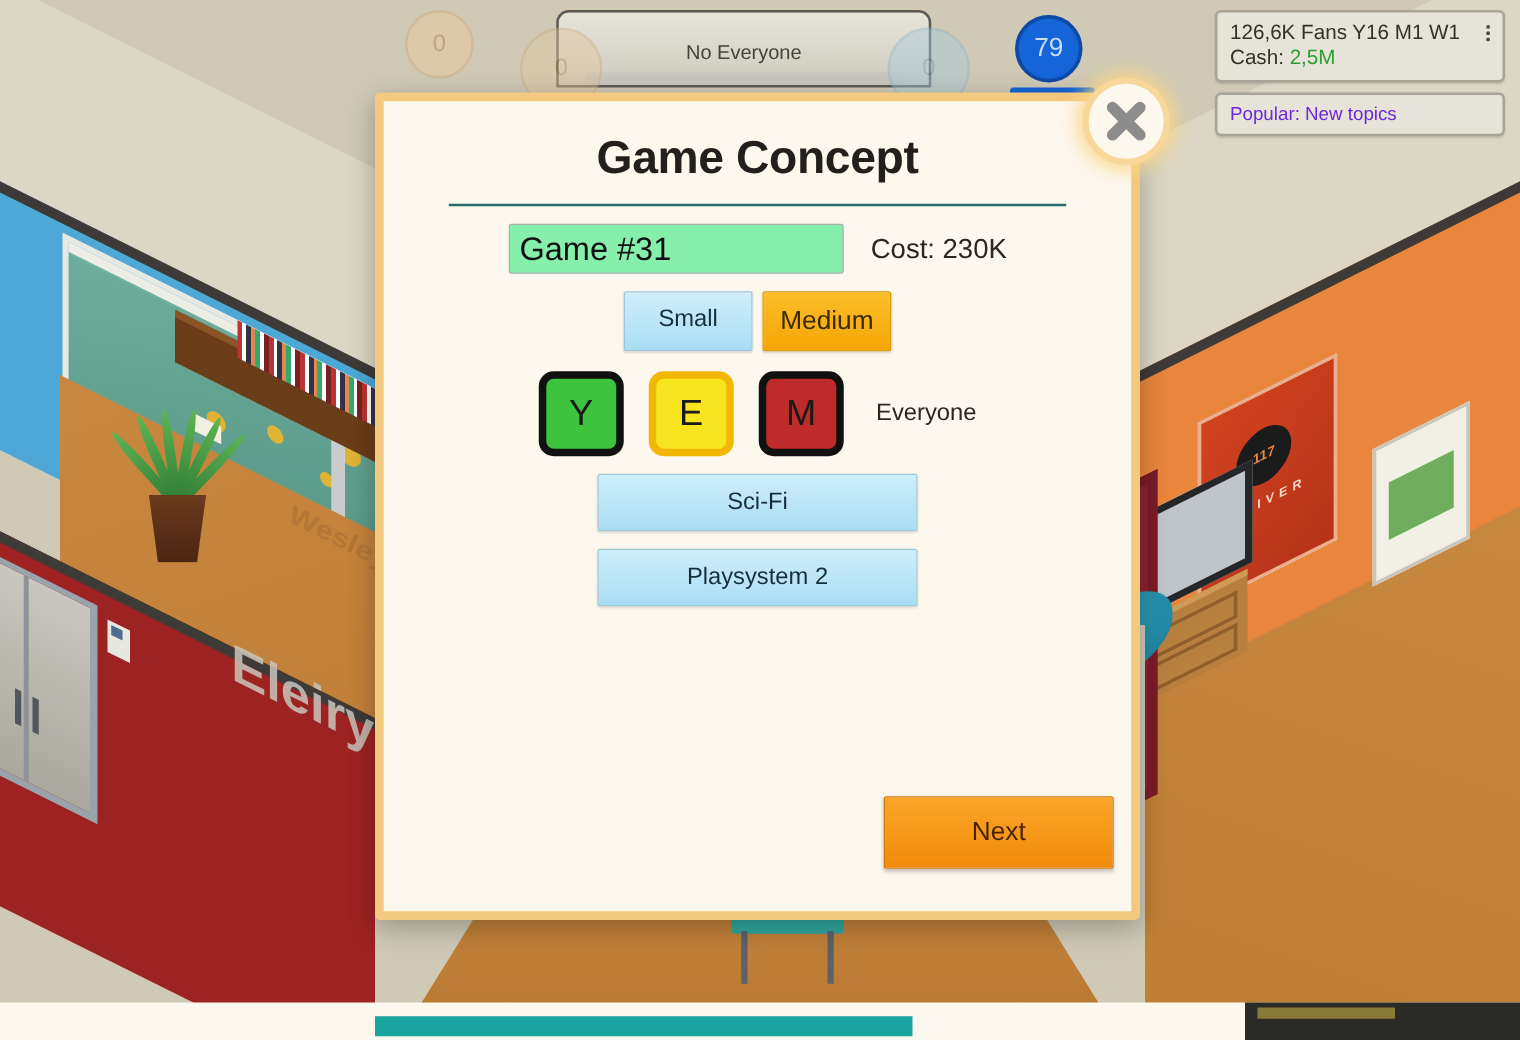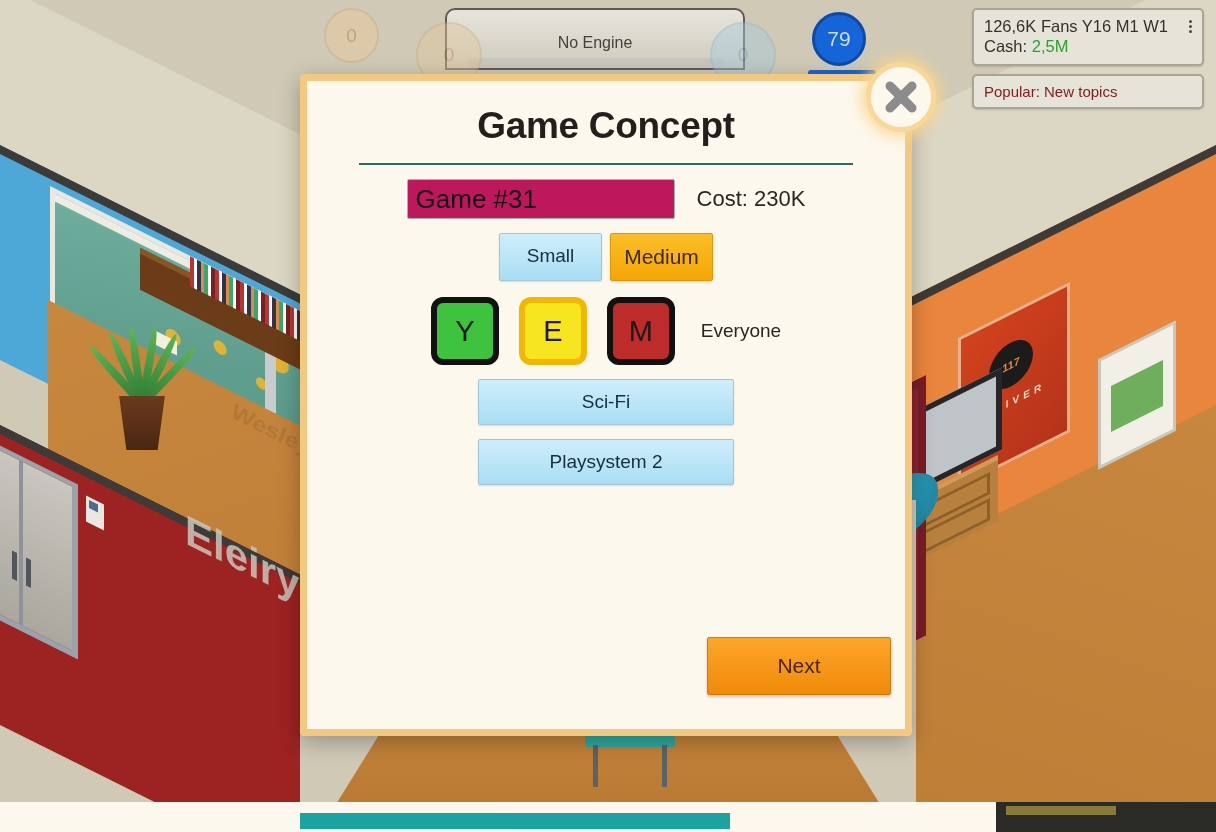--- a/index.html
+++ b/index.html
@@ -244,21 +244,21 @@
     padding: 7px 10px 8px; margin-bottom: 8px;
     box-shadow: 0 1px 2px rgba(0,0,0,.15);
   }
   .hud-line1 { display:flex; align-items:center; justify-content:space-between;
     font-size: 16.5px; color: #33312C; white-space: nowrap; }
   .hud-line2 { font-size: 16.5px; color: #33312C; margin-top: 1px;}
   .cash-val { color: #2E9E34; }
   .kebab { display:flex; flex-direction:column; gap:2px; padding-left:4px; cursor:pointer;}
   .kebab i { width:3px;height:3px;background:#4A4A44;border-radius:50%;}
   .hud-box.pop { padding: 7px 10px; }
-  .hud-pop { font-size: 15px; color: #7f1d1d; }
+  .hud-pop { font-size: 15px; color: #6d28d9; }
 
   .proj-banner {
     position: absolute; left: 445px; top: 8px; width: 300px; height: 62px;
     background: linear-gradient(180deg, rgba(235,233,226,.85), rgba(205,203,195,.55));
     border: 2px solid #5C5A54; border-radius: 10px 10px 0 0;
     display:flex; align-items:center; justify-content:center;
   }
   .proj-banner span { color:#45423C; font-size:16px; position:relative; top:4px;}
   .proj-bar { position:absolute; left:468px; top:58px; width:256px; height:10px;
     background:#C8C6BE; border-radius:3px;}
@@ -294,21 +294,21 @@
   .modal-title {
     text-align: center; font-size: 37px; font-weight: bold; color: #231F1C;
     letter-spacing: -.3px; padding-top: 6px;
   }
   .title-rule { height: 2px; background: #2A6B6B; margin: 16px 0 14px; }
 
   .name-row { display:flex; align-items:center; justify-content:center; gap:22px; }
   .name-input {
     width: 268px; height: 40px; padding: 0 8px;
     font-family: "Liberation Sans", sans-serif; font-size: 26px; color: #111;
-    background: #be185d; border: 1px solid #AFAFAF; border-radius: 2px;
+    background: #86efac; border: 1px solid #AFAFAF; border-radius: 2px;
     outline: none;
   }
   .cost-label { font-size: 22px; color: #2A2622; white-space: nowrap; }
 
   .row { display:flex; justify-content:center; gap: 8px; margin-top: 14px; }
 
   .btn-blue {
     background: linear-gradient(180deg,#CFEEFB,#A9DDF4);
     border: 1px solid #9EC8DA; border-radius: 2px;
     font-family: "Liberation Sans", sans-serif;
@@ -483,21 +483,21 @@
     </div>
 
     <div class="bottom-strip"></div>
     <div class="bottom-teal"></div>
     <div class="bottom-right-dark">
       <div class="bar"></div>
     </div>
   </div>
 
   <div class="proj-banner">
-    <span>No Engine</span>
+    <span>No Everyone</span>
   </div>
   <div class="proj-bar"></div>
 
   <div class="ghost-circle gc1">
     <span>0</span>
   </div>
   <div class="ghost-circle gc2">
     <span>0</span>
   </div>
   <div class="ghost-circle gc3">

